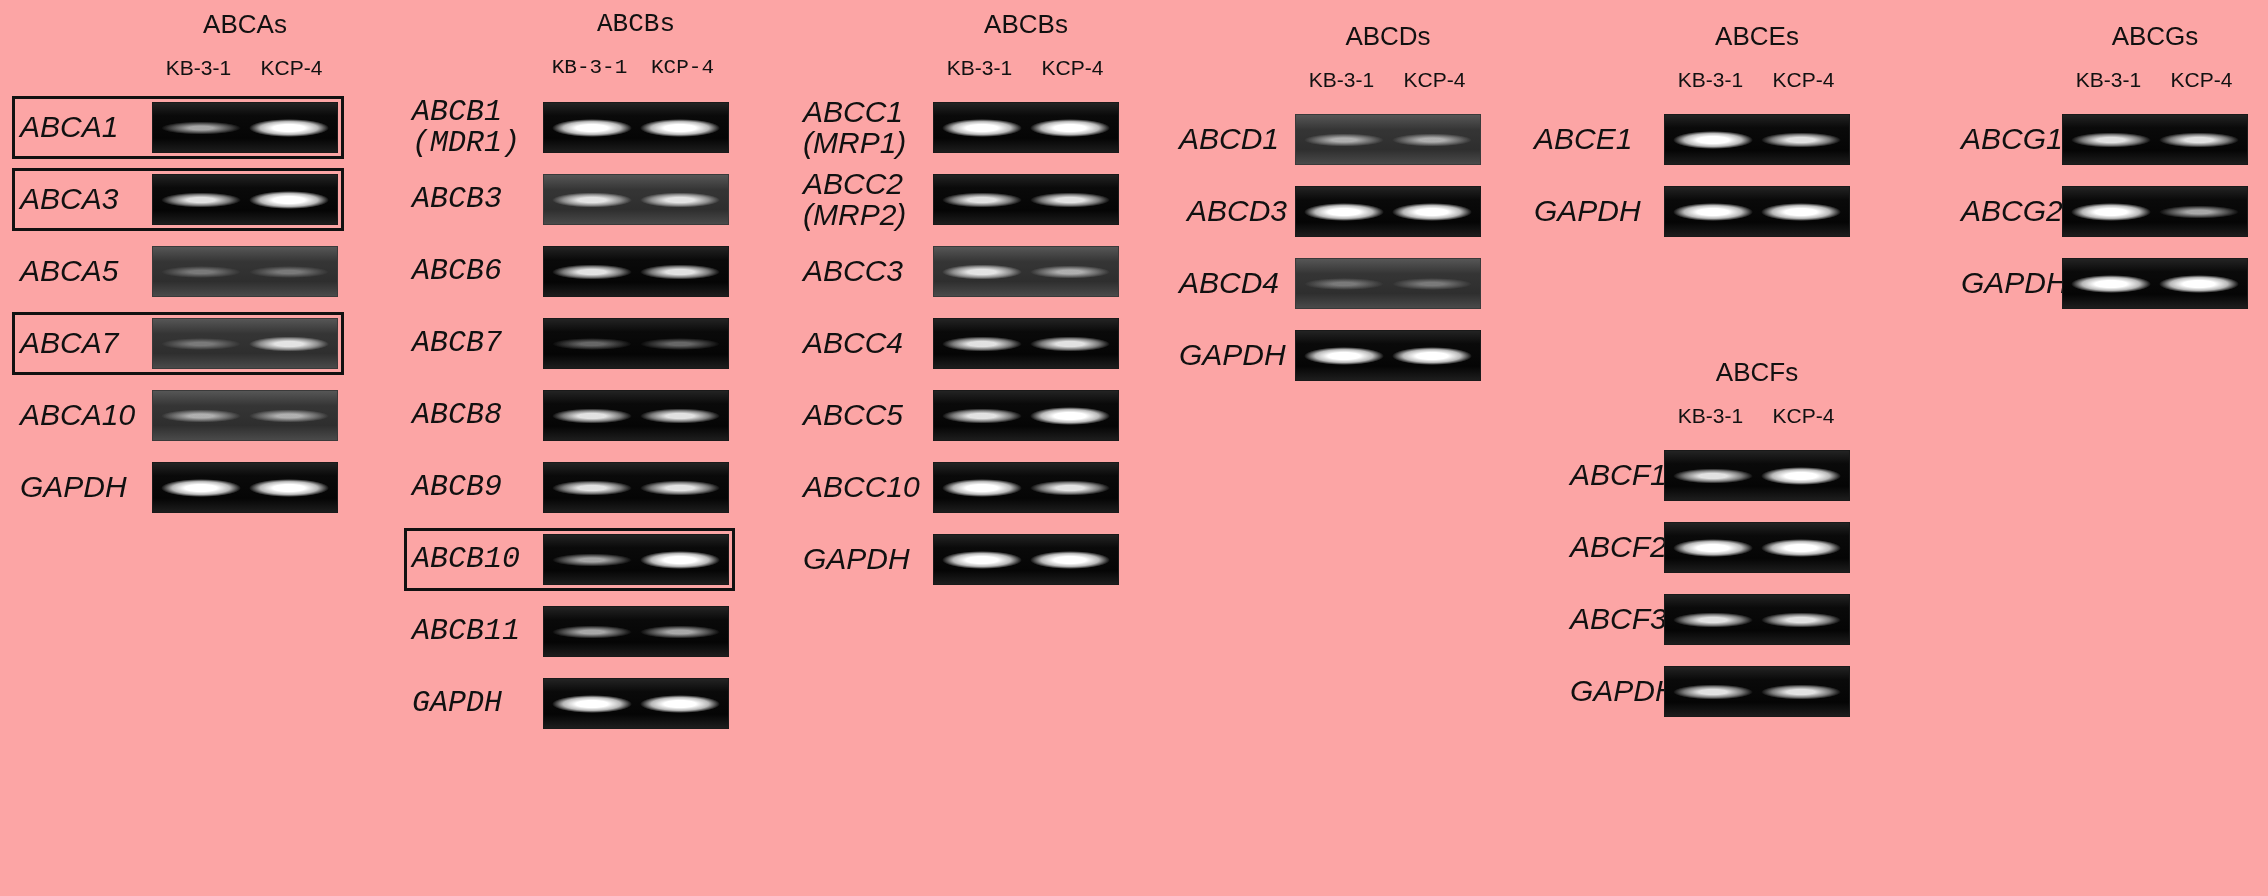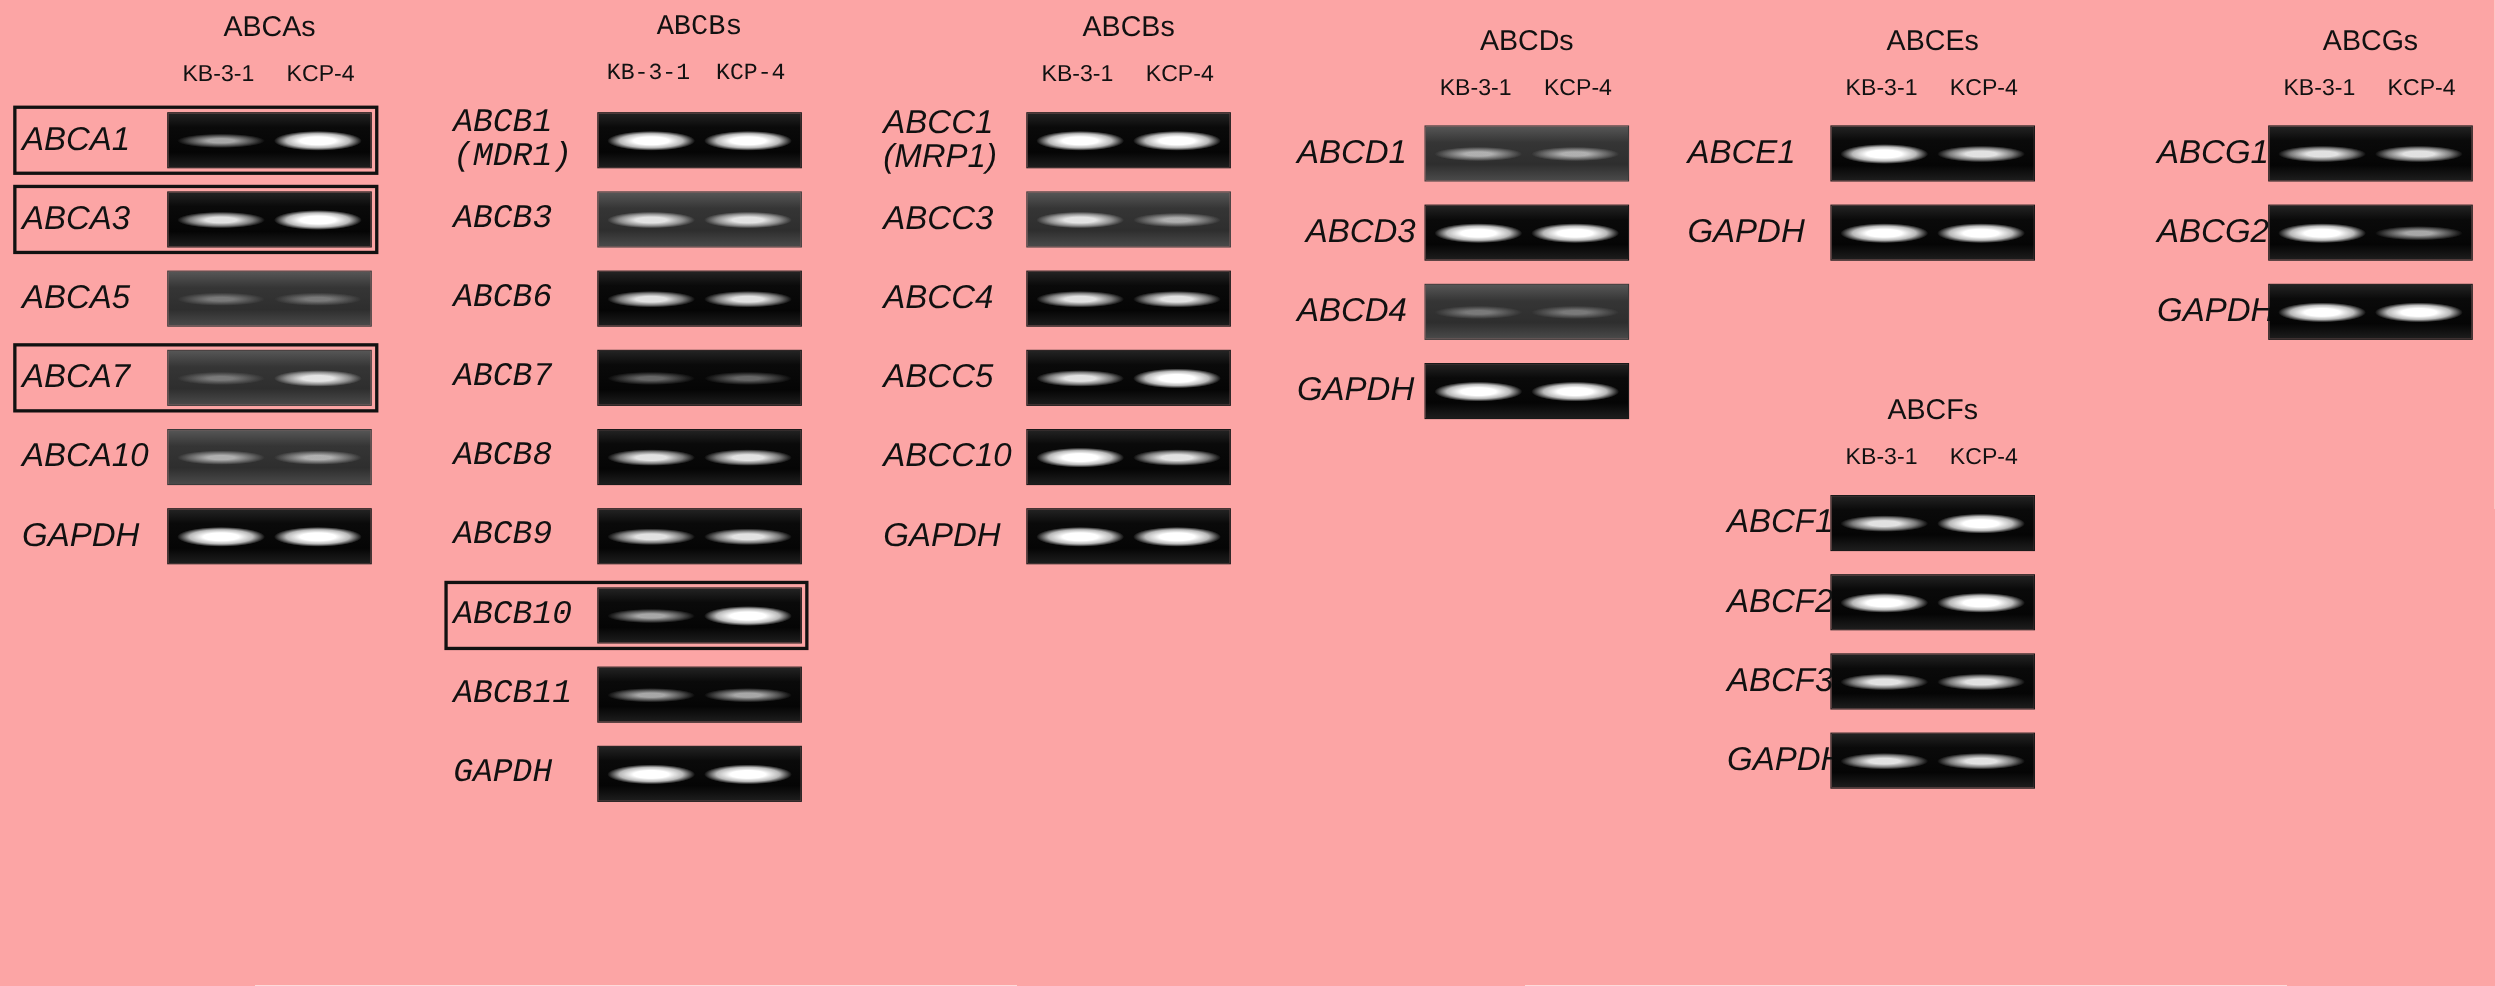--- a/index.html
+++ b/index.html
@@ -200,20 +200,30 @@
             <div class="gene-name">ABCC1</div>
             <div class="gene-alias">(MRP1)</div>
           </div>
           <div class="gel">
             <div class="band lane1 i-strong"></div>
             <div class="band lane2 i-strong"></div>
           </div>
         </div>
         <div class="row">
           <div class="gene-label" style="width: 130px;">
+            <div class="gene-name">ABCC2</div>
+            <div class="gene-alias">(MRP2)</div>
+          </div>
+          <div class="gel">
+            <div class="band lane1 i-medium"></div>
+            <div class="band lane2 i-medium"></div>
+          </div>
+        </div>
+        <div class="row">
+          <div class="gene-label" style="width: 130px;">
             <div class="gene-name">ABCC3</div>
           </div>
           <div class="gel gray">
             <div class="band lane1 i-medium"></div>
             <div class="band lane2 i-weak"></div>
           </div>
         </div>
         <div class="row">
           <div class="gene-label" style="width: 130px;">
             <div class="gene-name">ABCC4</div>

